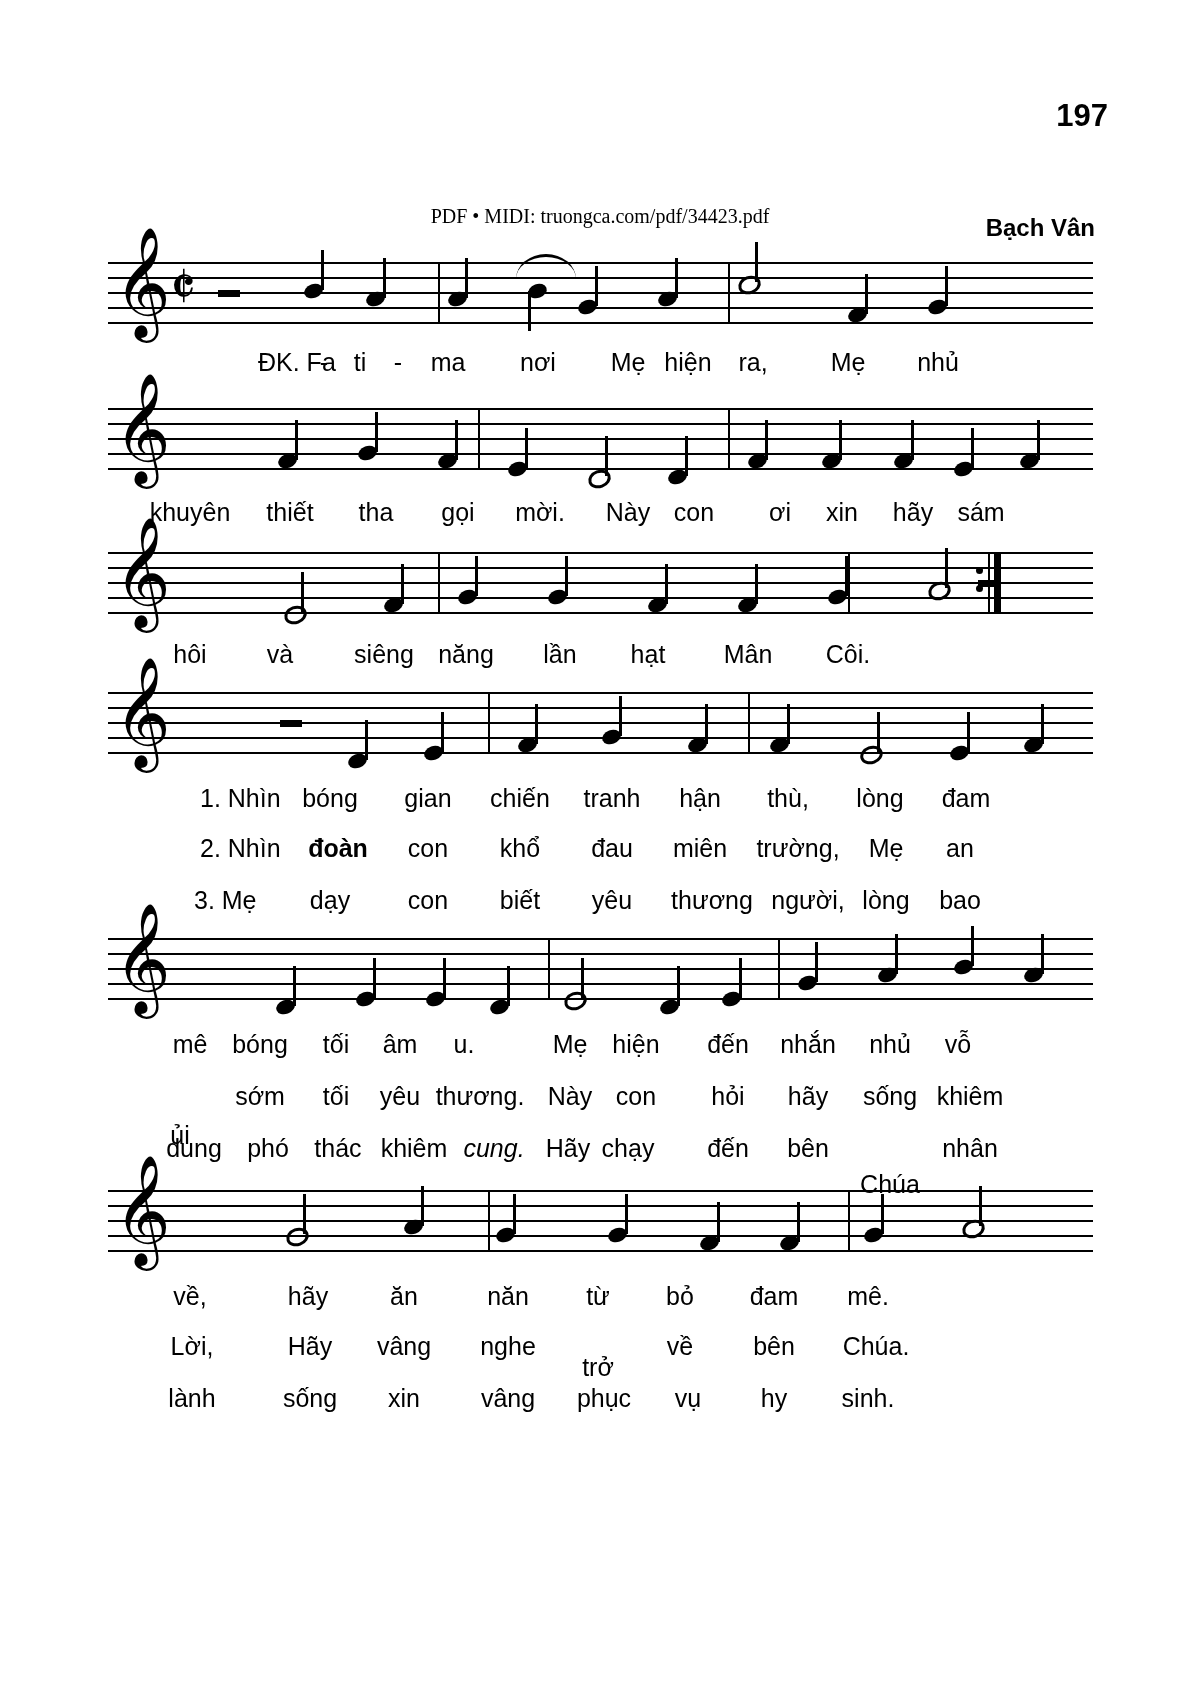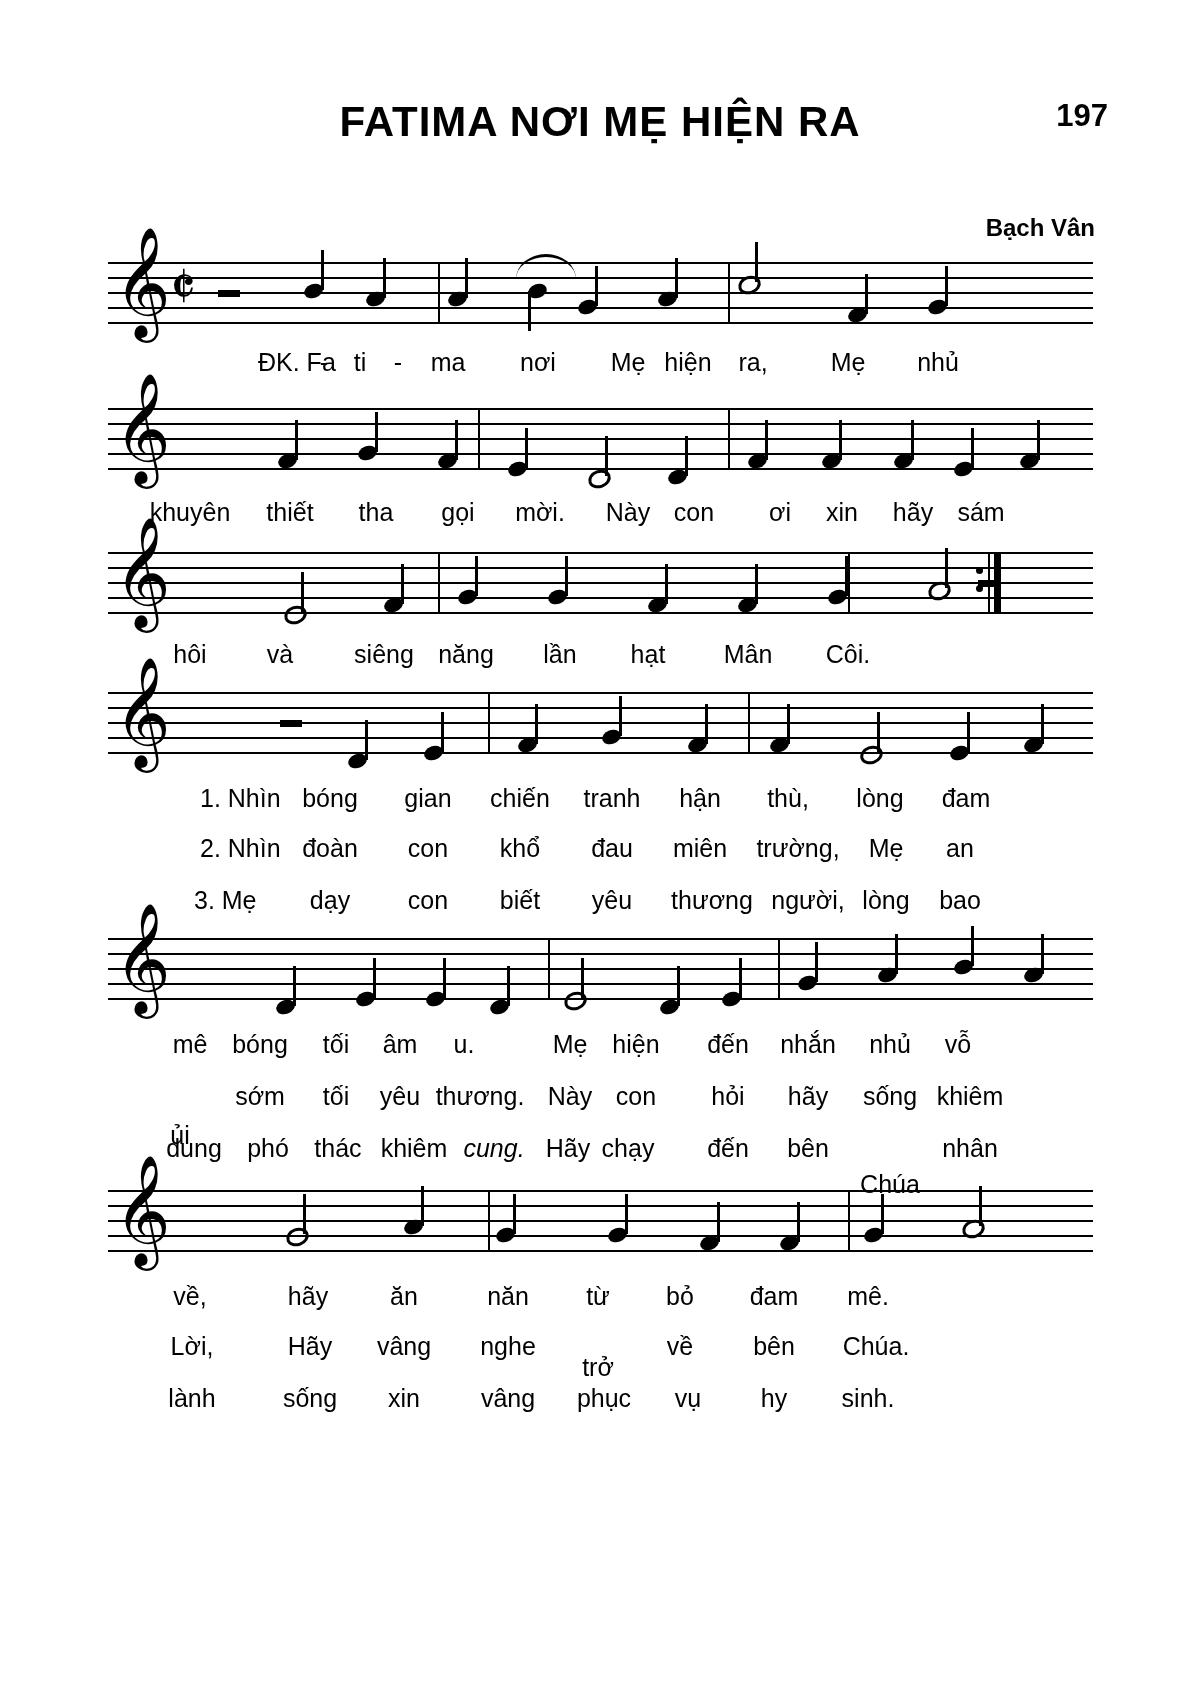--- a/index.html
+++ b/index.html
@@ -99,22 +99,22 @@
     white-space:nowrap;
   }
   .lyric-row span { position:absolute; transform:translateX(-50%); }
   .lyric-row span.lead { transform:translateX(0); }
 </style>
 </head>
 <body>
 
 <div class="page">
 
-  <div class="title">FATIMA NƠI MẸ HIỆN RA</div>
   <div class="page-number">197</div>
+  <div class="subtitle">PDF • MIDI: truongca.com/pdf/34423.pdf</div>
   <div class="author">Bạch Vân</div>
 
   <div id="systems">
       <div class="system" style="top: 262px;">
         <div class="staff">
           <div class="line l0"></div>
           <div class="line l1"></div>
           <div class="line l2"></div>
           <div class="line l3"></div>
           <div class="line l4"></div>
@@ -462,21 +462,21 @@
         <span style="left: 320px;">gian</span>
         <span style="left: 412px;">chiến</span>
         <span style="left: 504px;">tranh</span>
         <span style="left: 592px;">hận</span>
         <span style="left: 680px;">thù,</span>
         <span style="left: 772px;">lòng</span>
         <span style="left: 858px;">đam</span>
       </div>
       <div class="lyric-row" style="top: 834px;">
         <span class="lead" style="left: 92px;">2. Nhìn</span>
-        <span style="left: 222px;">đoàn</span>
+        <span style="left: 230px; font-weight: bold;">đoàn</span>
         <span style="left: 320px;">con</span>
         <span style="left: 412px;">khổ</span>
         <span style="left: 504px;">đau</span>
         <span style="left: 592px;">miên</span>
         <span style="left: 690px;">trường,</span>
         <span style="left: 778px;">Mẹ</span>
         <span style="left: 852px;">an</span>
       </div>
       <div class="lyric-row" style="top: 886px;">
         <span class="lead" style="left: 86px;">3. Mẹ</span>

